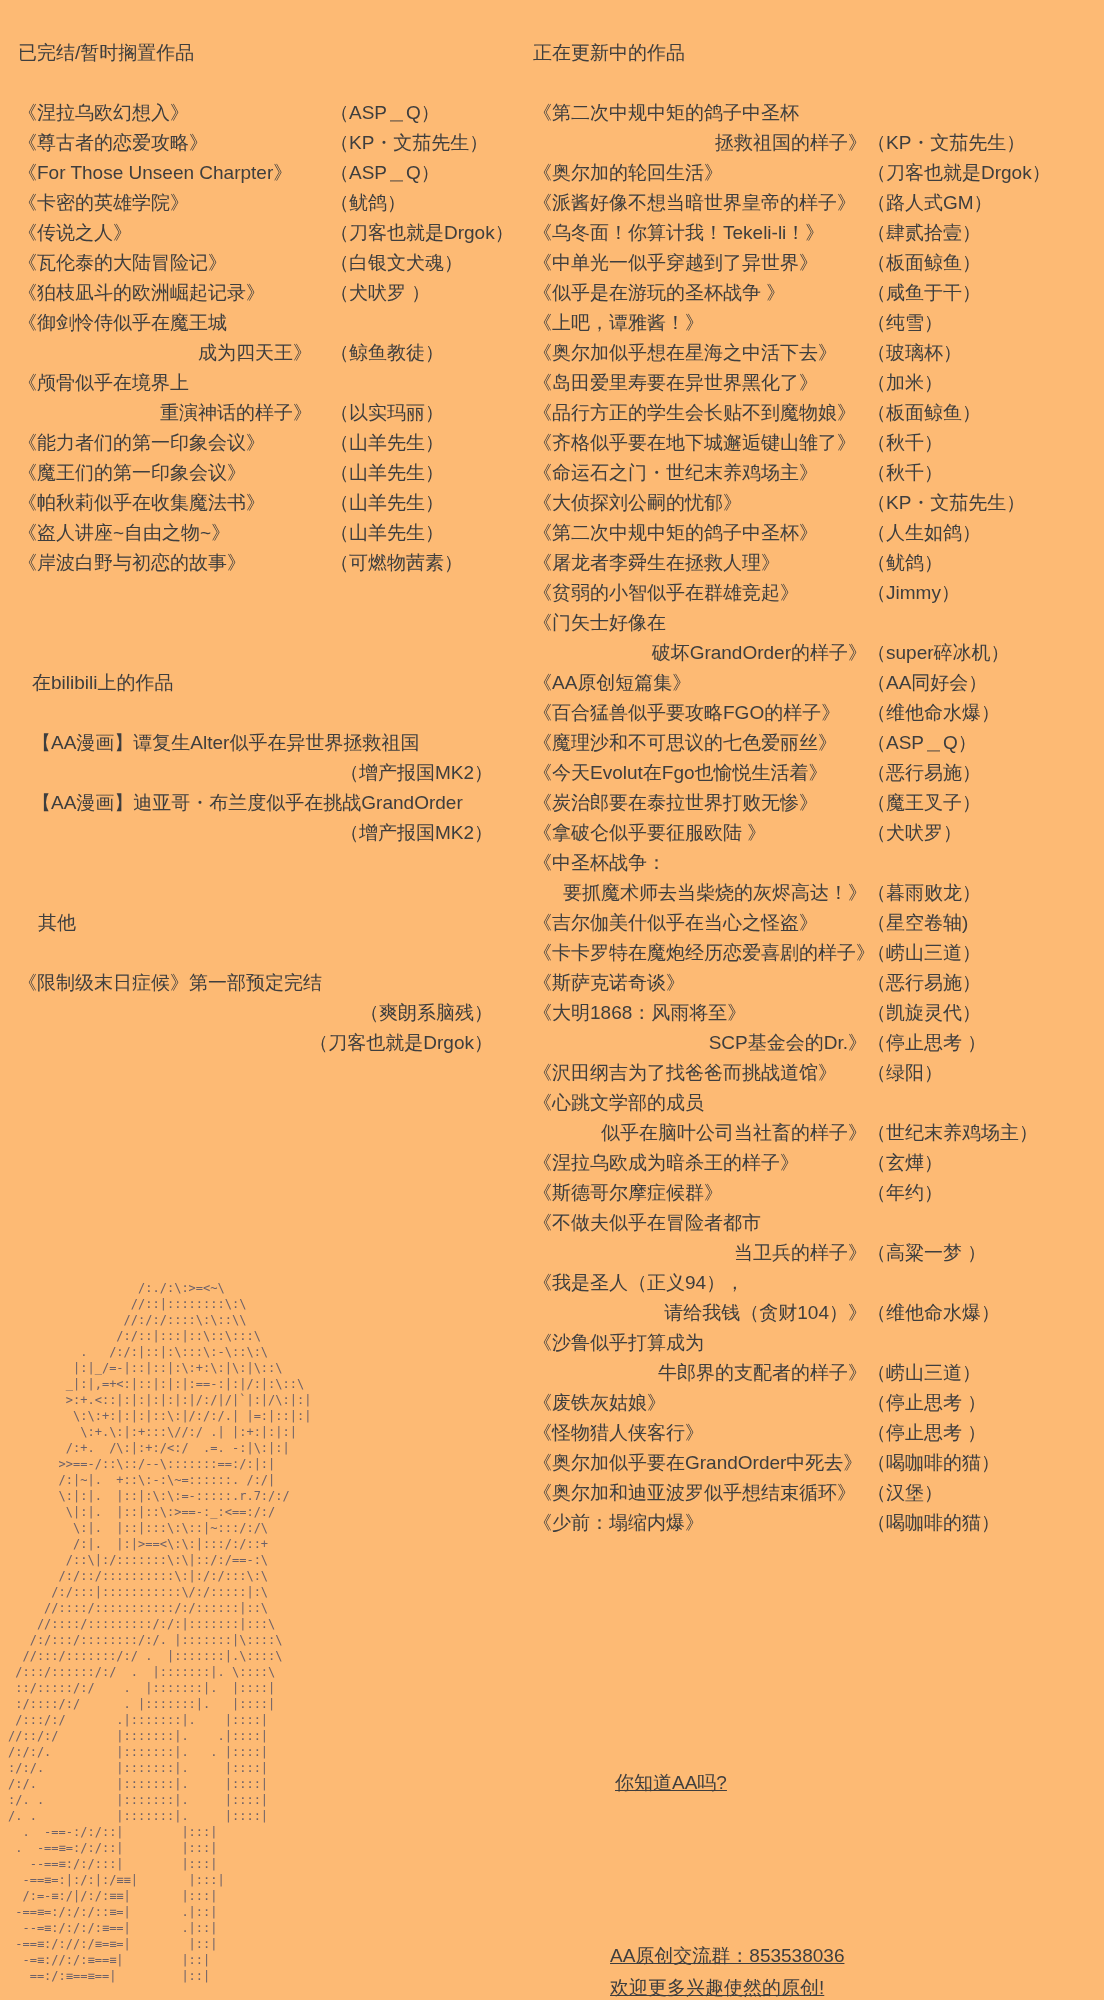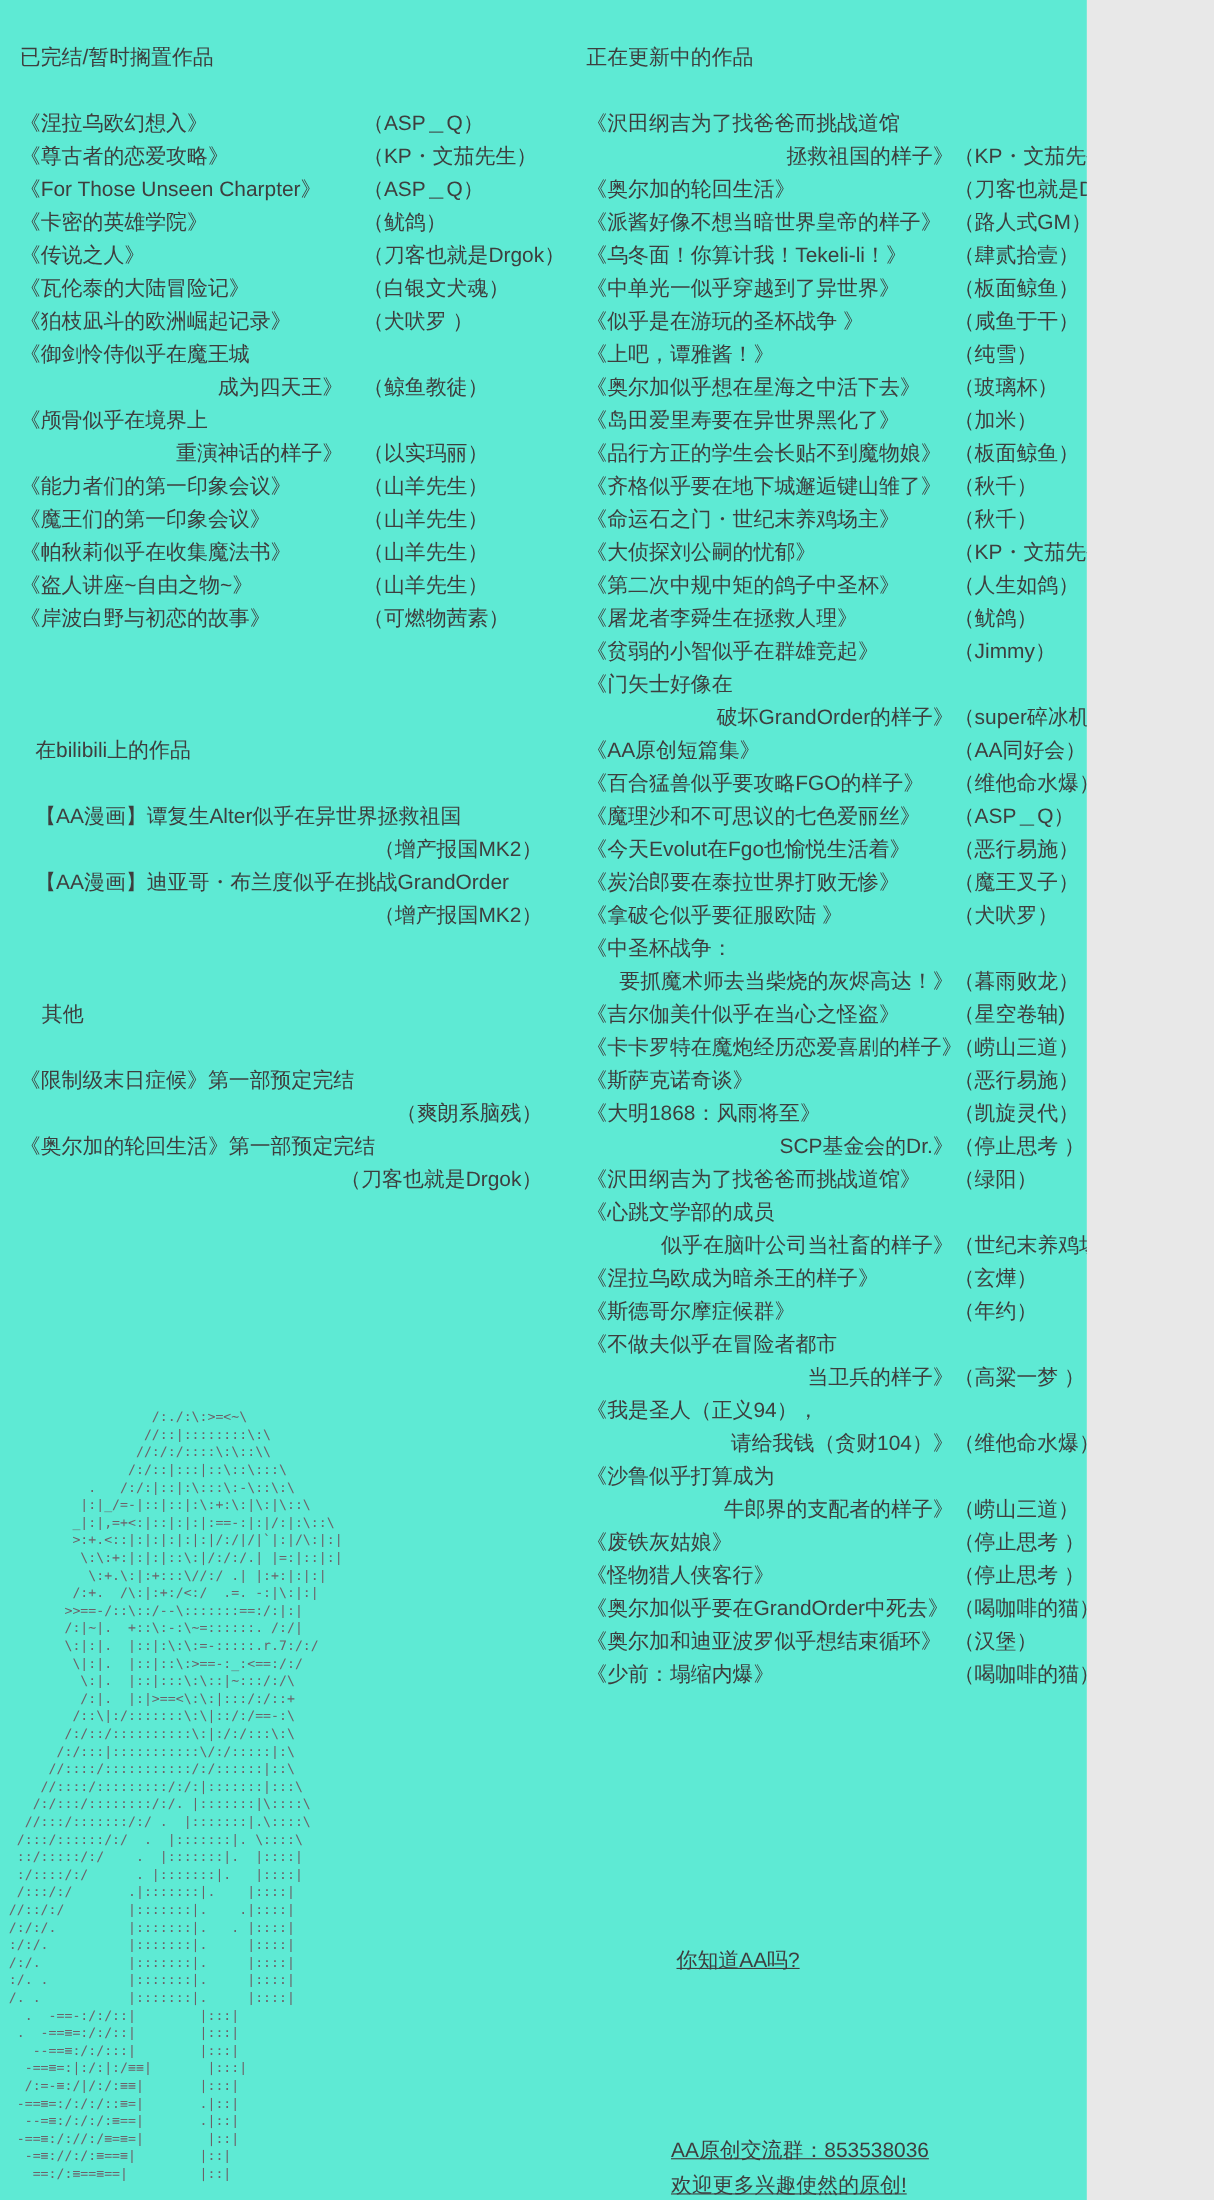--- a/index.html
+++ b/index.html
@@ -1,16 +1,16 @@
 <!DOCTYPE html>
 <html><head>
 <meta charset="utf-8">
 <style>
   html,body{margin:0;padding:0;background:#e8e8e8;}
-  #page{position:relative;width:988px;height:2000px;background:#5eead4;
+  #page{position:relative;width:1104px;height:2000px;background:#fdba74;
         font-family:"Liberation Sans",sans-serif;font-size:19px;color:#3e3e3e;overflow:hidden;}
   .col{position:absolute;top:38px;}
   #left-col{left:18px;width:505px;}
   #right-col{left:533px;width:571px;}
   .line{height:30px;line-height:30px;position:relative;white-space:nowrap;}
   .author{position:absolute;top:0;}
   #left-col .works .author{left:312px;}
   #right-col .author{left:334px;}
   .t2{display:inline-block;text-align:right;}
   #left-col .t2{width:294px;}
@@ -60,28 +60,27 @@
       </div>
       <div class="line ind14">【AA漫画】迪亚哥・布兰度似乎在挑战GrandOrder</div>
       <div class="line">
         <span class="ar">（增产报国MK2）</span>
       </div>
       <div class="line mt60 mb30 ind20">其他</div>
       <div class="line">《限制级末日症候》第一部预定完结</div>
       <div class="line">
         <span class="ar">（爽朗系脑残）</span>
       </div>
-      <div class="line">《奥尔加的轮回生活》第一部预定完结</div>
       <div class="line">
         <span class="ar">（刀客也就是Drgok）</span>
       </div>
     </div>
   <div id="right-col" class="col">
       <div class="line mb30">正在更新中的作品</div>
-      <div class="line"><span class="title">《沢田纲吉为了找爸爸而挑战道馆</span></div>
+      <div class="line"><span class="title">《第二次中规中矩的鸽子中圣杯</span></div>
       <div class="line"><span class="t2">拯救祖国的样子》</span><span class="author">（KP・文茄先生）</span></div>
       <div class="line"><span class="title">《奥尔加的轮回生活》</span><span class="author">（刀客也就是Drgok）</span></div>
       <div class="line"><span class="title">《派酱好像不想当暗世界皇帝的样子》</span><span class="author">（路人式GM）</span></div>
       <div class="line"><span class="title">《乌冬面！你算计我！Tekeli-li！》</span><span class="author">（肆贰拾壹）</span></div>
       <div class="line"><span class="title">《中单光一似乎穿越到了异世界》</span><span class="author">（板面鲸鱼）</span></div>
       <div class="line"><span class="title">《似乎是在游玩的圣杯战争 》</span><span class="author">（咸鱼于干）</span></div>
       <div class="line"><span class="title">《上吧，谭雅酱！》</span><span class="author">（纯雪）</span></div>
       <div class="line"><span class="title">《奥尔加似乎想在星海之中活下去》</span><span class="author">（玻璃杯）</span></div>
       <div class="line"><span class="title">《岛田爱里寿要在异世界黑化了》</span><span class="author">（加米）</span></div>
       <div class="line"><span class="title">《品行方正的学生会长贴不到魔物娘》</span><span class="author">（板面鲸鱼）</span></div>

